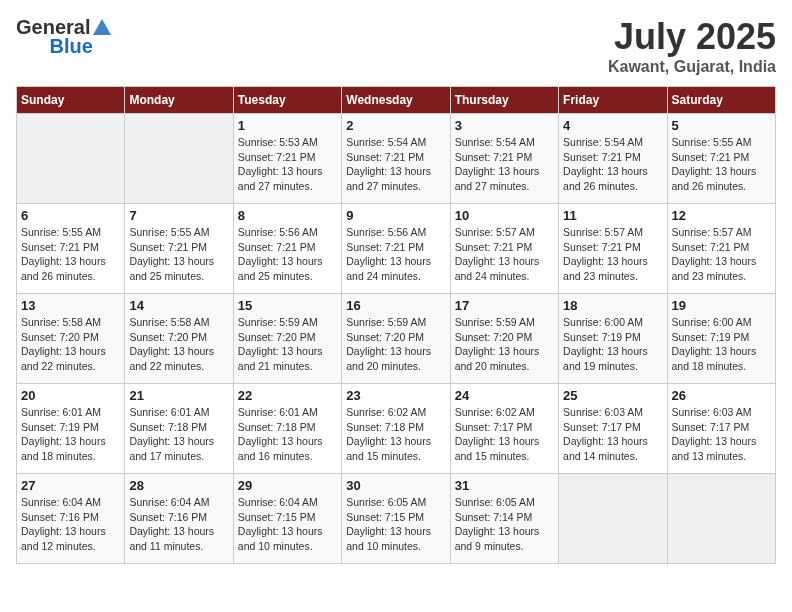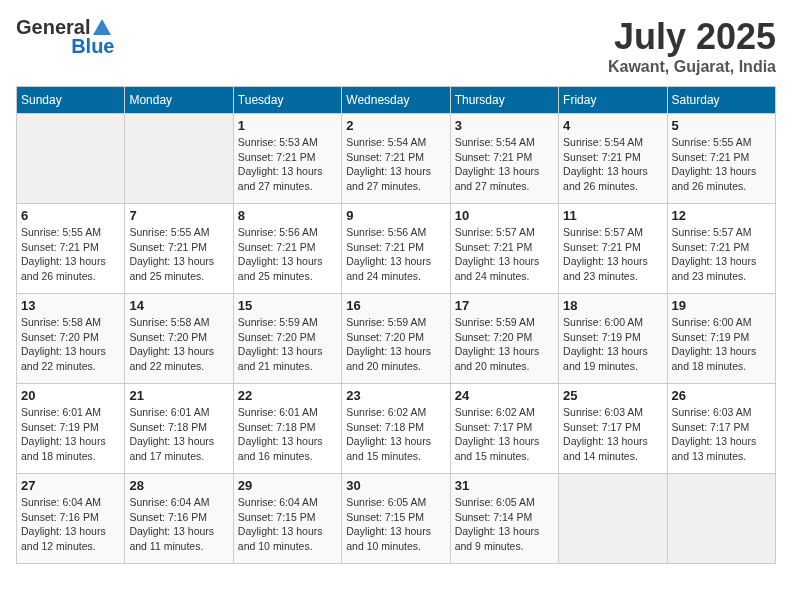--- a/index.html
+++ b/index.html
@@ -12,21 +12,21 @@
     }
     .header {
       display: flex;
       justify-content: space-between;
       align-items: flex-start;
       margin-bottom: 10px;
     }
     .logo {
       display: flex;
       flex-direction: column;
-      align-items: flex-end;
+      align-items: center;
     }
     .logo-line {
       display: flex;
       align-items: center;
     }
     .title-block {
       text-align: right;
     }
     .title-block h1 {
       font-size: 36px;
@@ -37,26 +37,26 @@
       font-size: 16px;
       color: #555;
       font-weight: bold;
     }
     table {
       width: 100%;
       border-collapse: collapse;
       font-size: 11px;
     }
     thead tr th {
-      background-color: #0369a1;
+      background-color: #7f1d1d;
       color: #fff;
       padding: 6px 4px;
       text-align: left;
       font-size: 12px;
-      font-weight: normal;
+      font-weight: bold;
       border: 1px solid #ccc;
     }
     tbody tr td {
       border: 1px solid #ccc;
       vertical-align: top;
       padding: 4px;
       min-height: 80px;
       height: 90px;
     }
     tbody tr:nth-child(odd) td {

